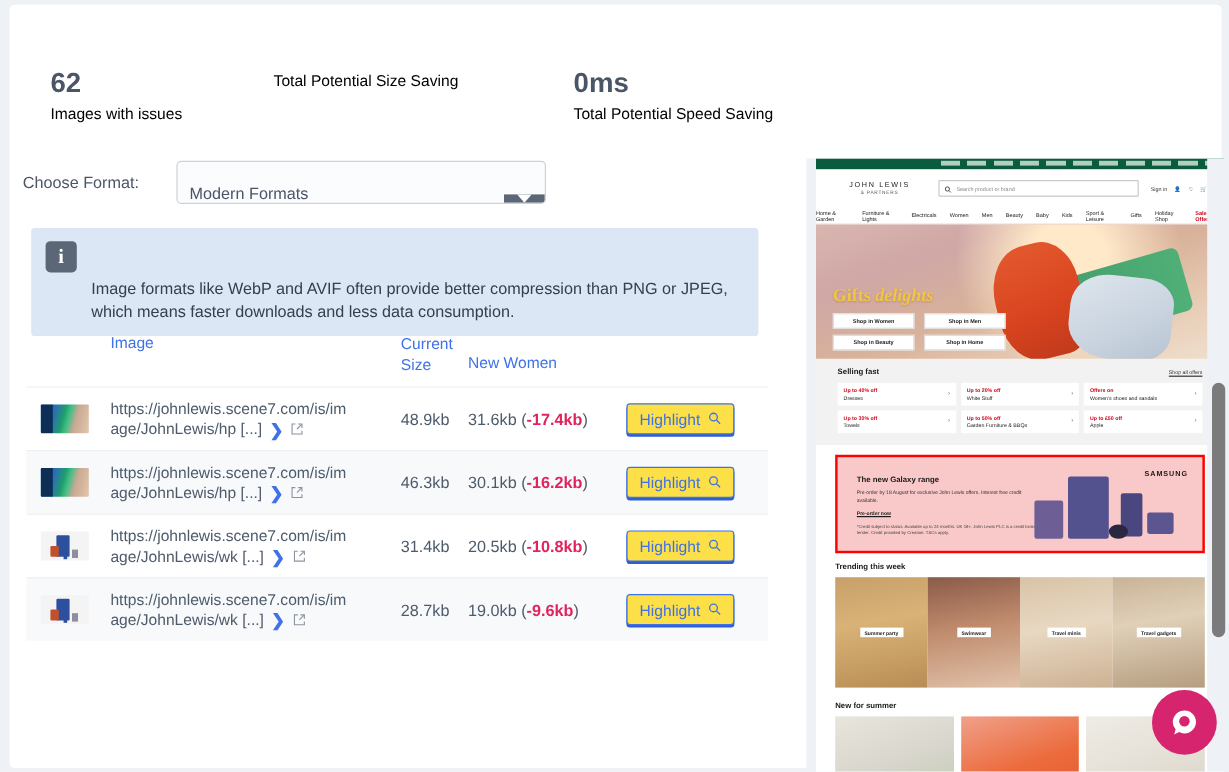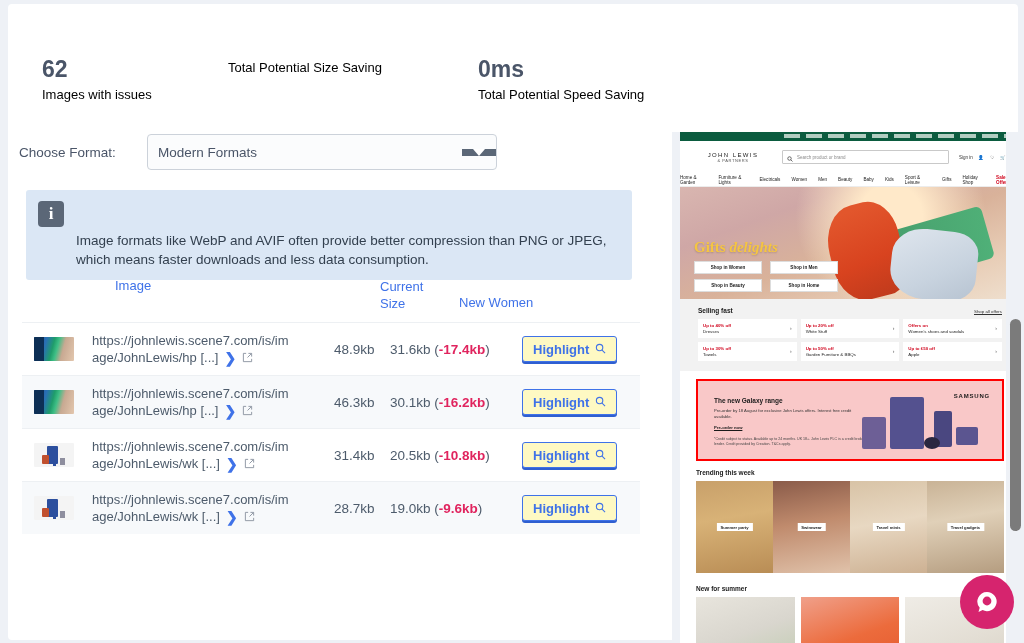--- a/index.html
+++ b/index.html
@@ -33,22 +33,22 @@
   .stat:nth-child(1) { left: 16px; }
   .stat:nth-child(2) { left: 202px; }
   .stat:nth-child(3) { left: 452px; }
   .stat-value { font-size: 23px; font-weight: bold; color: #4a5568; line-height: 27px; }
   .stat-label { font-size: 13px; color: #000000; margin-top: 4px; }
 
   
   .format-row { position: absolute; left: 11px; top: 130px; display: flex; align-items: center; }
   .format-label { font-size: 13.5px; color: #4a5568; width: 128px; }
   .select-wrap {
-    position: relative; display: flex; align-items: center;
-    width: 350px; height: 36px;
+    position: relative; display: flex; align-items: flex-end;
+    width: 308px; height: 36px;
     border: 1px solid #ccd2da; border-radius: 4px; overflow: hidden;
     background: #fbfcfd;
   }
   .select-value {
     flex: 1; display: flex; align-items: center;
     padding: 0 10px; font-size: 13.5px; color: #4a5568;
   }
   .select-arrow {
     width: 34px; background: #5b6777;
     display: flex; align-items: center; justify-content: center;
@@ -76,21 +76,21 @@
     font-family: "Liberation Serif", serif;
   }
   .info-text {
     margin-left: 12px; font-size: 13.5px; line-height: 19px; color: #33404f;
     max-width: 548px;
     margin-top: 30px;
   }
 
   
   .table { position: absolute; left: 14px; top: 266px; width: 618px; }
-  .thead { display: flex; align-items: flex-start; height: 52px; padding: 8px 0 0 0; gap: 23px; }
+  .thead { display: flex; align-items: flex-start; height: 52px; padding: 8px 0 0 0; }
   .th {
     font-size: 13px; color: #3f72e8; cursor: pointer;
   }
   .th-thumb { width: 70px; }
   .th-image { width: 242px; }
   .th-current { width: 56px; line-height: 17px; }
   .th-new { width: 120px; padding-top: 17px; }
 
   .row {
     display: flex; align-items: center;
@@ -135,22 +135,22 @@
     line-height: 14px;
   }
   .ext-icon { display: inline-flex; cursor: pointer; }
   .cell-cur { width: 56px; text-align: left; font-size: 13.5px; }
   .cell-new { width: 132px; font-size: 13.5px; }
   .saving { color: #e0245e; font-weight: bold; }
   .cell-act { flex: 1; }
   .hl-btn {
     display: inline-flex; align-items: center; gap: 6px;
     height: 26px; padding: 0 10px;
-    background: #fef9c3; border: 1px solid #3f72e8; border-radius: 3px;
-    color: #3f72e8; font-size: 13px; font-weight: bold; cursor: pointer;
+    background: #fde047; border: 1px solid #3f72e8; border-radius: 3px;
+    color: #3f72e8; font-size: 13px; font-weight: normal; cursor: pointer;
     box-shadow: 0 2px 0 #2f5fd0;
     font-family: "Liberation Sans", sans-serif;
   }
 
   
   .preview {
     position: absolute; left: 664px; top: 128px;
     width: 356px; height: 515px;
     background: #eef1f6;
     overflow: hidden;

